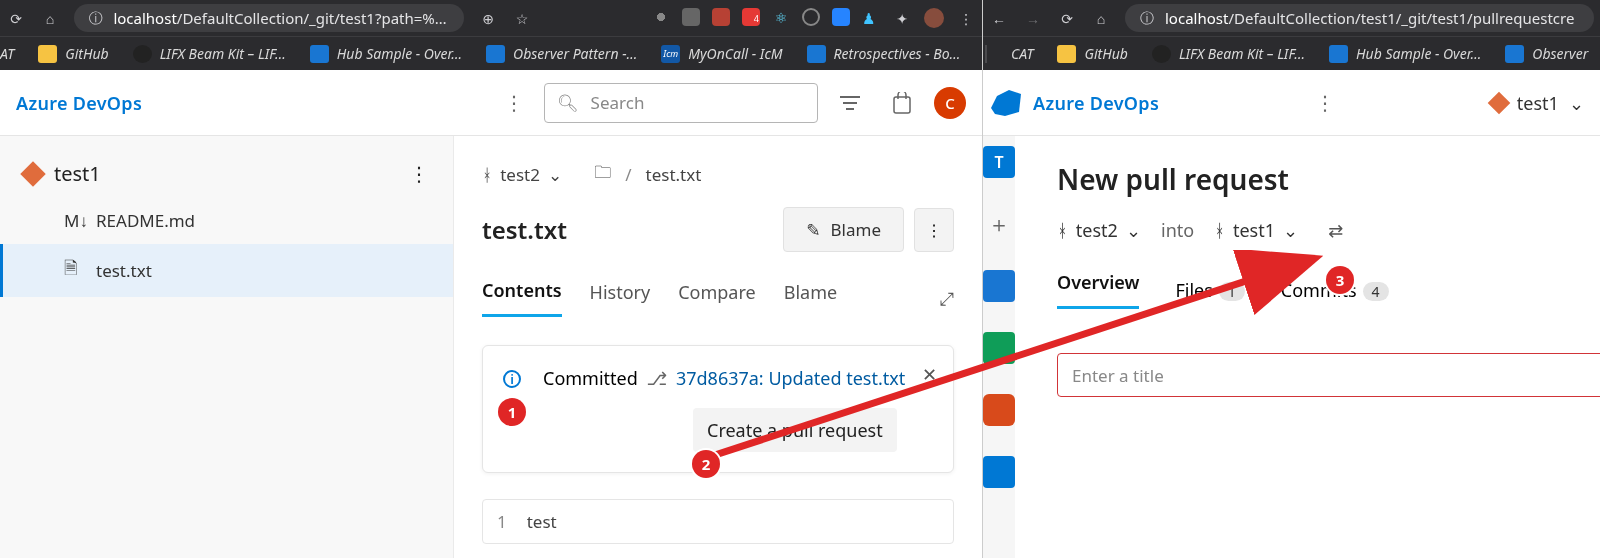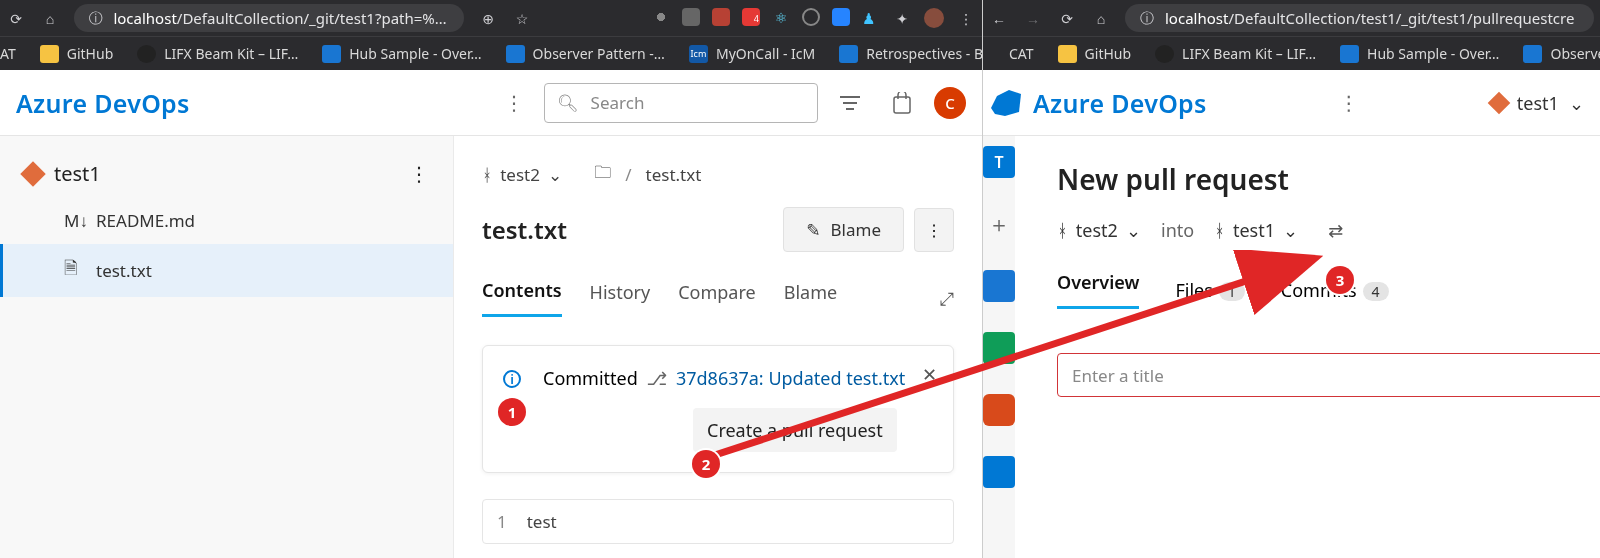--- a/index.html
+++ b/index.html
@@ -14,26 +14,26 @@
   .url-pill { display: flex; align-items: center; background: #3e3e41; border-radius: 16px; padding: 0 12px; height: 28px; gap: 8px; }
   .url-pill.narrow { width: 390px; }
   .url-text { color: #e4e4e6; font-size: 15px; white-space: nowrap; overflow: hidden; text-overflow: ellipsis; }
   .url-text .host { color: #fff; }
   .url-favicons { display: flex; gap: 12px; margin-left: auto; }
   .chip { width: 18px; height: 18px; border-radius: 4px; }
   .avatar { width: 20px; height: 20px; border-radius: 50%; background: #874d3d; }
   .vline { width:2px;height:18px;background:#4a4a4d;margin-left:2px; }
 
   .bm-bar { height: 34px; background: #2b2b2e; display: flex; align-items: center; padding-left: 0px; gap: 24px; color: #d9d9d9; font-size: 14px; border-top: 1px solid #3c3c3f; }
-  .bm-item { display: flex; align-items: center; gap: 8px; white-space: nowrap; }
+  .bm-item { display: flex; align-items: center; gap: 8px; white-space: nowrap; font-style: italic; }
   .bm-fav { width: 19px; height: 18px; border-radius: 3px; }
 
   
   .az-header { height: 66px; display: flex; align-items: center; padding: 0 16px; gap: 12px; border-bottom: 1px solid #e5e5e5; background: #fff; }
-  .az-logo { color: #0078d4; font-size: 25px; font-weight: 600; letter-spacing: .3px; }
+  .az-logo { color: #0078d4; font-size: 18px; font-weight: 600; letter-spacing: .3px; }
   .kebab { margin-left: auto; color: #666; font-size: 20px; padding: 0 8px; }
   .search-box { display: flex; align-items: center; border: 1px solid #b5b5b5; border-radius: 4px; height: 40px; width: 274px; padding: 0 12px; gap: 12px; color: #888; font-size: 17px; }
   .hb-ico { width: 40px; display: flex; align-items: center; justify-content: center; color: #555; }
   .user-disc { width: 32px; height: 32px; border-radius: 50%; background: #d83b01; color: #fff; display: flex; align-items: center; justify-content: center; font-size: 15px; font-weight: 500; }
 
   .content { display: flex; height: calc(100% - 136px); }
   .sidebar { width: 454px; background: #f8f8f8; border-right: 1px solid #eaeaea; padding-top: 14px; }
   .tree-root { display: flex; align-items: center; gap: 12px; padding: 10px 24px; font-size: 20px; color: #222; }
   .tree-root .spacer { flex: 1; }
   .tree-item { display: flex; align-items: center; gap: 14px; padding: 12px 28px 12px 64px; font-size: 17px; color: #333; }

